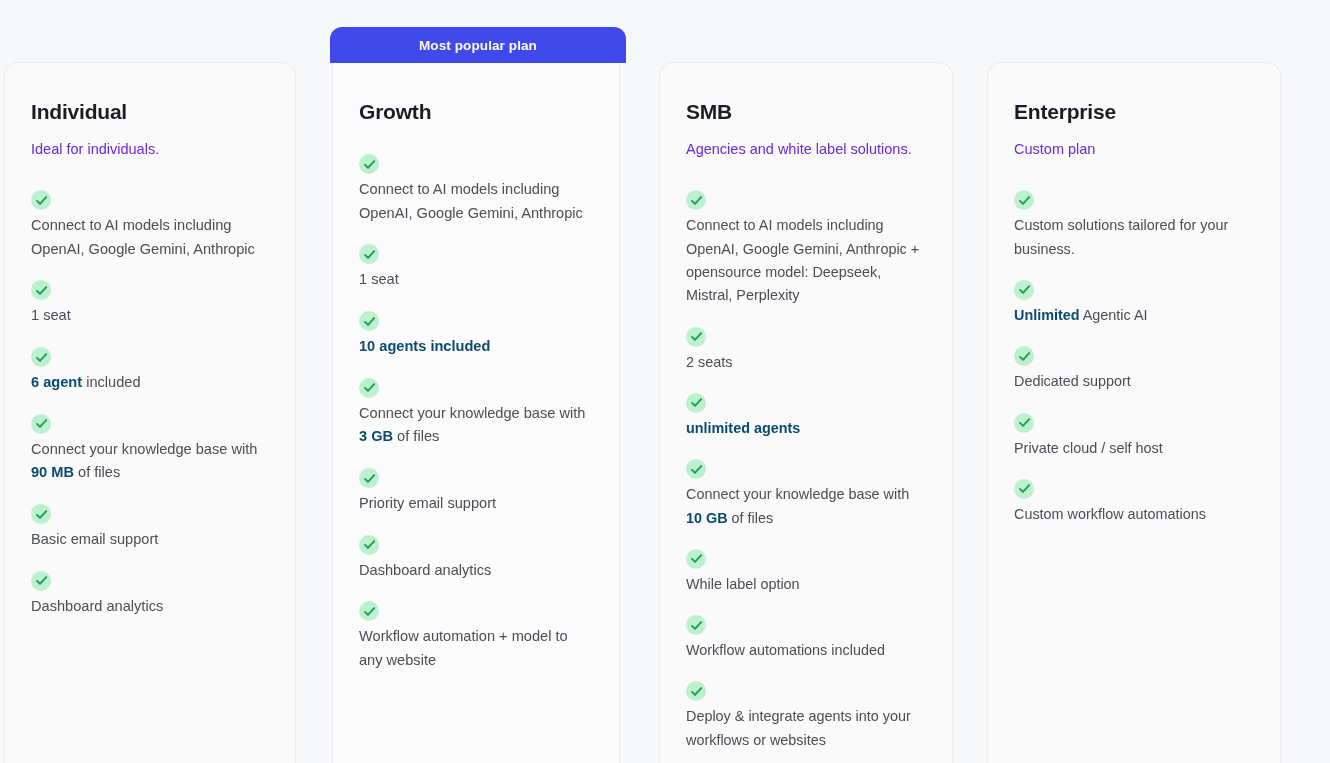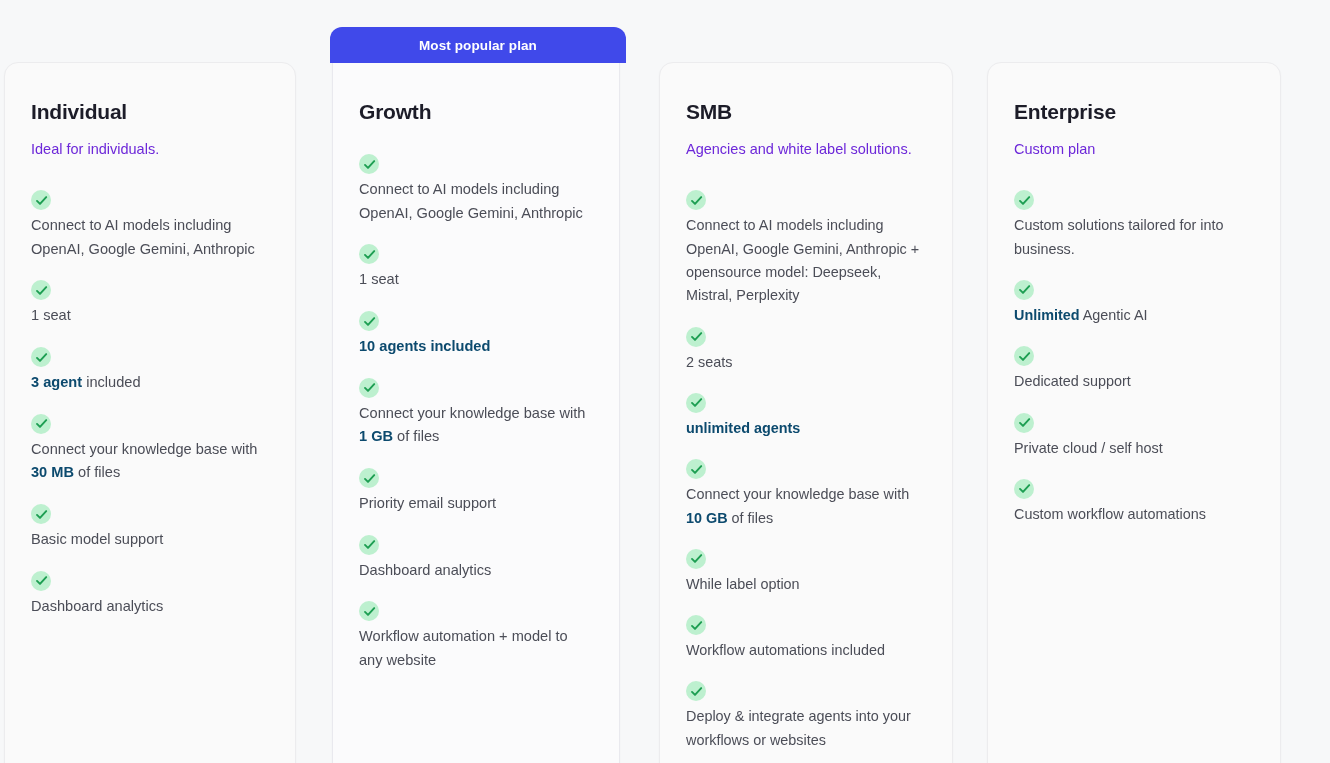--- a/index.html
+++ b/index.html
@@ -142,37 +142,37 @@
             </svg>
           </span>
           <span class="feature-text"><span>1 seat</span></span>
         </li>
         <li class="feature-item">
           <span class="check-icon">
             <svg width="13" height="13" viewBox="0 0 13 13" aria-hidden="true">
               <path d="M2 6.9 L5 9.9 L11.2 3.1" fill="none" stroke="#1d9e52" stroke-width="1.9" stroke-linecap="round" stroke-linejoin="round"></path>
             </svg>
           </span>
-          <span class="feature-text"><b>3 agent</b><span> included</span></span>
-        </li>
-        <li class="feature-item">
-          <span class="check-icon">
-            <svg width="13" height="13" viewBox="0 0 13 13" aria-hidden="true">
-              <path d="M2 6.9 L5 9.9 L11.2 3.1" fill="none" stroke="#1d9e52" stroke-width="1.9" stroke-linecap="round" stroke-linejoin="round"></path>
-            </svg>
-          </span>
-          <span class="feature-text"><span>Connect your knowledge base with </span><b>30 MB</b><span> of files</span></span>
-        </li>
-        <li class="feature-item">
-          <span class="check-icon">
-            <svg width="13" height="13" viewBox="0 0 13 13" aria-hidden="true">
-              <path d="M2 6.9 L5 9.9 L11.2 3.1" fill="none" stroke="#1d9e52" stroke-width="1.9" stroke-linecap="round" stroke-linejoin="round"></path>
-            </svg>
-          </span>
-          <span class="feature-text"><span>Basic model support</span></span>
+          <span class="feature-text"><b>6 agent</b><span> included</span></span>
+        </li>
+        <li class="feature-item">
+          <span class="check-icon">
+            <svg width="13" height="13" viewBox="0 0 13 13" aria-hidden="true">
+              <path d="M2 6.9 L5 9.9 L11.2 3.1" fill="none" stroke="#1d9e52" stroke-width="1.9" stroke-linecap="round" stroke-linejoin="round"></path>
+            </svg>
+          </span>
+          <span class="feature-text"><span>Connect your knowledge base with </span><b>90 MB</b><span> of files</span></span>
+        </li>
+        <li class="feature-item">
+          <span class="check-icon">
+            <svg width="13" height="13" viewBox="0 0 13 13" aria-hidden="true">
+              <path d="M2 6.9 L5 9.9 L11.2 3.1" fill="none" stroke="#1d9e52" stroke-width="1.9" stroke-linecap="round" stroke-linejoin="round"></path>
+            </svg>
+          </span>
+          <span class="feature-text"><span>Basic email support</span></span>
         </li>
         <li class="feature-item">
           <span class="check-icon">
             <svg width="13" height="13" viewBox="0 0 13 13" aria-hidden="true">
               <path d="M2 6.9 L5 9.9 L11.2 3.1" fill="none" stroke="#1d9e52" stroke-width="1.9" stroke-linecap="round" stroke-linejoin="round"></path>
             </svg>
           </span>
           <span class="feature-text"><span>Dashboard analytics</span></span>
         </li>
       </ul>
@@ -206,21 +206,21 @@
             </svg>
           </span>
           <span class="feature-text"><b>10 agents included</b></span>
         </li>
         <li class="feature-item">
           <span class="check-icon">
             <svg width="13" height="13" viewBox="0 0 13 13" aria-hidden="true">
               <path d="M2 6.9 L5 9.9 L11.2 3.1" fill="none" stroke="#1d9e52" stroke-width="1.9" stroke-linecap="round" stroke-linejoin="round"></path>
             </svg>
           </span>
-          <span class="feature-text"><span>Connect your knowledge base with </span><b>1 GB</b><span> of files</span></span>
+          <span class="feature-text"><span>Connect your knowledge base with </span><b>3 GB</b><span> of files</span></span>
         </li>
         <li class="feature-item">
           <span class="check-icon">
             <svg width="13" height="13" viewBox="0 0 13 13" aria-hidden="true">
               <path d="M2 6.9 L5 9.9 L11.2 3.1" fill="none" stroke="#1d9e52" stroke-width="1.9" stroke-linecap="round" stroke-linejoin="round"></path>
             </svg>
           </span>
           <span class="feature-text"><span>Priority email support</span></span>
         </li>
         <li class="feature-item">
@@ -320,21 +320,21 @@
       <div class="plan-name">Enterprise</div>
       <div class="plan-tagline">Custom plan</div>
     </div>
     <ul class="feature-list">
         <li class="feature-item">
           <span class="check-icon">
             <svg width="13" height="13" viewBox="0 0 13 13" aria-hidden="true">
               <path d="M2 6.9 L5 9.9 L11.2 3.1" fill="none" stroke="#1d9e52" stroke-width="1.9" stroke-linecap="round" stroke-linejoin="round"></path>
             </svg>
           </span>
-          <span class="feature-text"><span>Custom solutions tailored for into business.</span></span>
+          <span class="feature-text"><span>Custom solutions tailored for your business.</span></span>
         </li>
         <li class="feature-item">
           <span class="check-icon">
             <svg width="13" height="13" viewBox="0 0 13 13" aria-hidden="true">
               <path d="M2 6.9 L5 9.9 L11.2 3.1" fill="none" stroke="#1d9e52" stroke-width="1.9" stroke-linecap="round" stroke-linejoin="round"></path>
             </svg>
           </span>
           <span class="feature-text"><b>Unlimited</b><span> Agentic AI</span></span>
         </li>
         <li class="feature-item">

